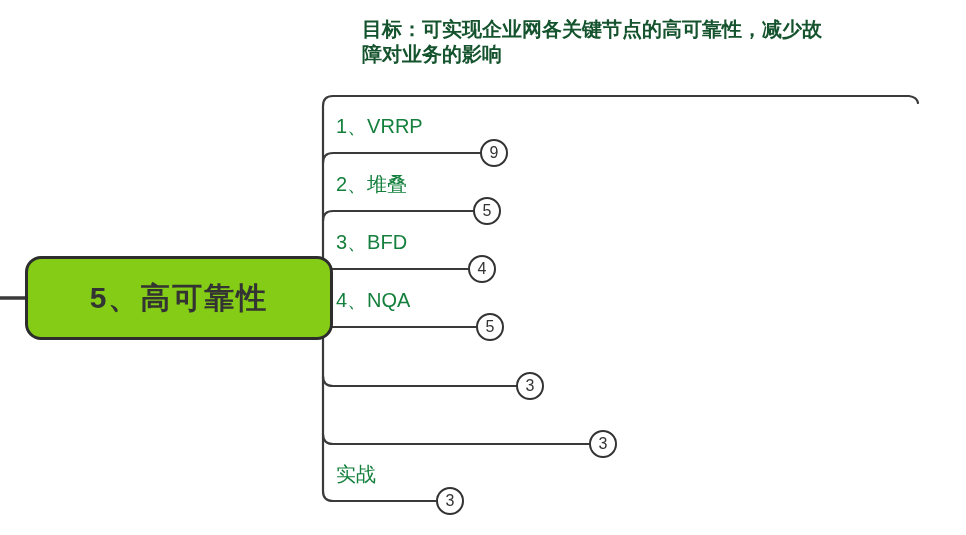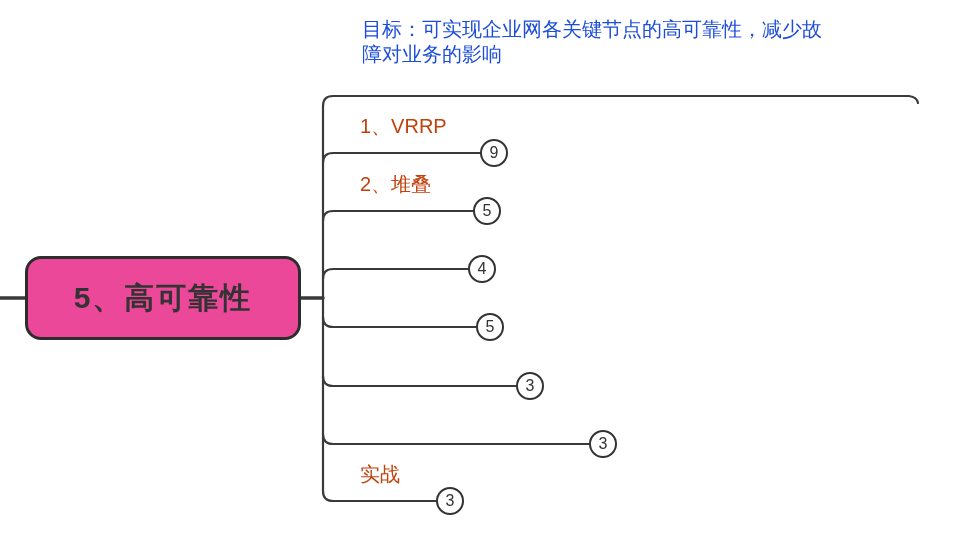--- a/index.html
+++ b/index.html
@@ -17,51 +17,51 @@
   }
   .canvas svg {
     position: absolute;
     left: 0;
     top: 0;
   }
   .main-node {
     position: absolute;
     left: 25px;
     top: 256px;
-    width: 276px;
+    width: 308px;
     height: 84px;
-    background: #ec4899;
+    background: #84cc16;
     border: 3.5px solid #2d2d2d;
     border-radius: 16px;
     box-sizing: border-box;
     display: flex;
     align-items: center;
     justify-content: center;
     font-size: 30px;
     font-weight: 700;
     color: #333333;
     letter-spacing: 2px;
   }
   .goal-note {
     position: absolute;
     left: 362px;
     top: 17px;
     width: 472px;
     font-size: 20px;
     line-height: 25px;
-    color: #1d4ed8;
-    font-weight: 400;
+    color: #14532d;
+    font-weight: 700;
   }
   .topic-label {
     position: absolute;
-    left: 360px;
+    left: 336px;
     height: 30px;
     line-height: 30px;
     font-size: 20px;
-    color: #c2410c;
+    color: #15803d;
     white-space: nowrap;
   }
   .badge {
     position: absolute;
     width: 28px;
     height: 28px;
     box-sizing: border-box;
     background: #ffffff;
     border: 2.5px solid #333333;
     border-radius: 50%;
@@ -99,20 +99,22 @@
   </svg>
 
   <div class="main-node">
     <span>5、高可靠性</span>
   </div>
 
   <div class="goal-note">目标：可实现企业网各关键节点的高可靠性，减少故障对业务的影响</div>
 
   <div class="topic-label" style="top:111px">1、VRRP</div>
   <div class="topic-label" style="top:169px">2、堆叠</div>
+  <div class="topic-label" style="top:227px">3、BFD</div>
+  <div class="topic-label" style="top:285px">4、NQA</div>
   <div class="topic-label" style="top:459px">实战</div>
 
   <div class="badge" style="left:480px; top:139px">9</div>
   <div class="badge" style="left:473px; top:197px">5</div>
   <div class="badge" style="left:468px; top:255px">4</div>
   <div class="badge" style="left:476px; top:313px">5</div>
   <div class="badge" style="left:516px; top:372px">3</div>
   <div class="badge" style="left:589px; top:430px">3</div>
   <div class="badge" style="left:436px; top:487px">3</div>
 

